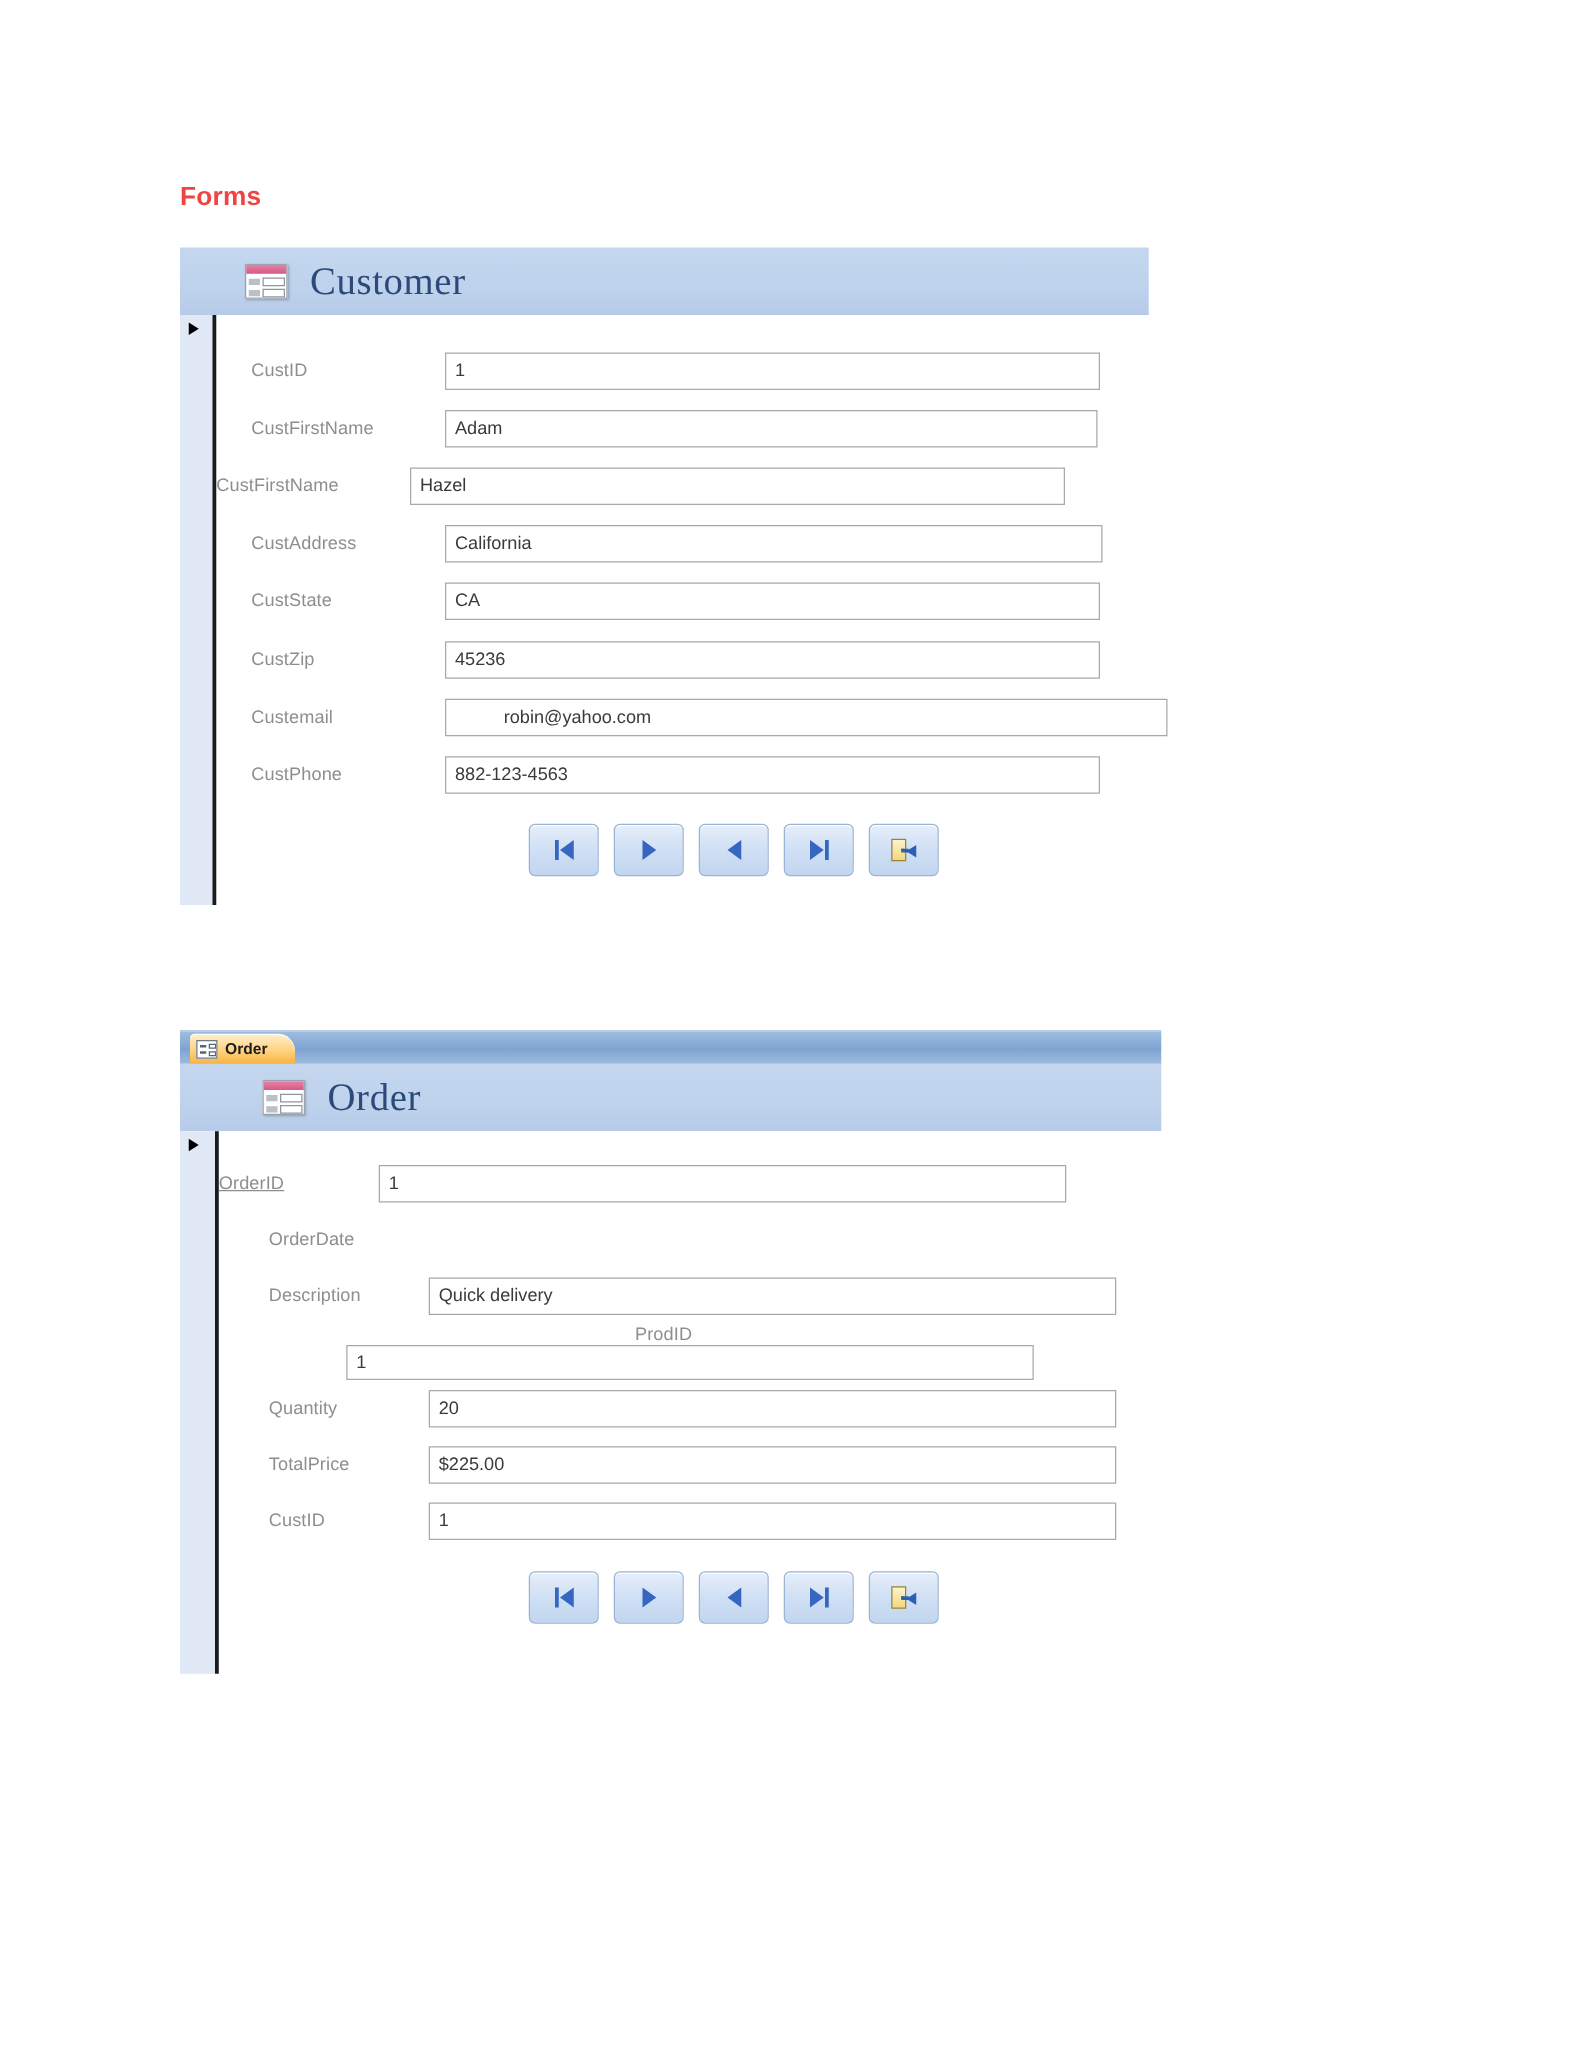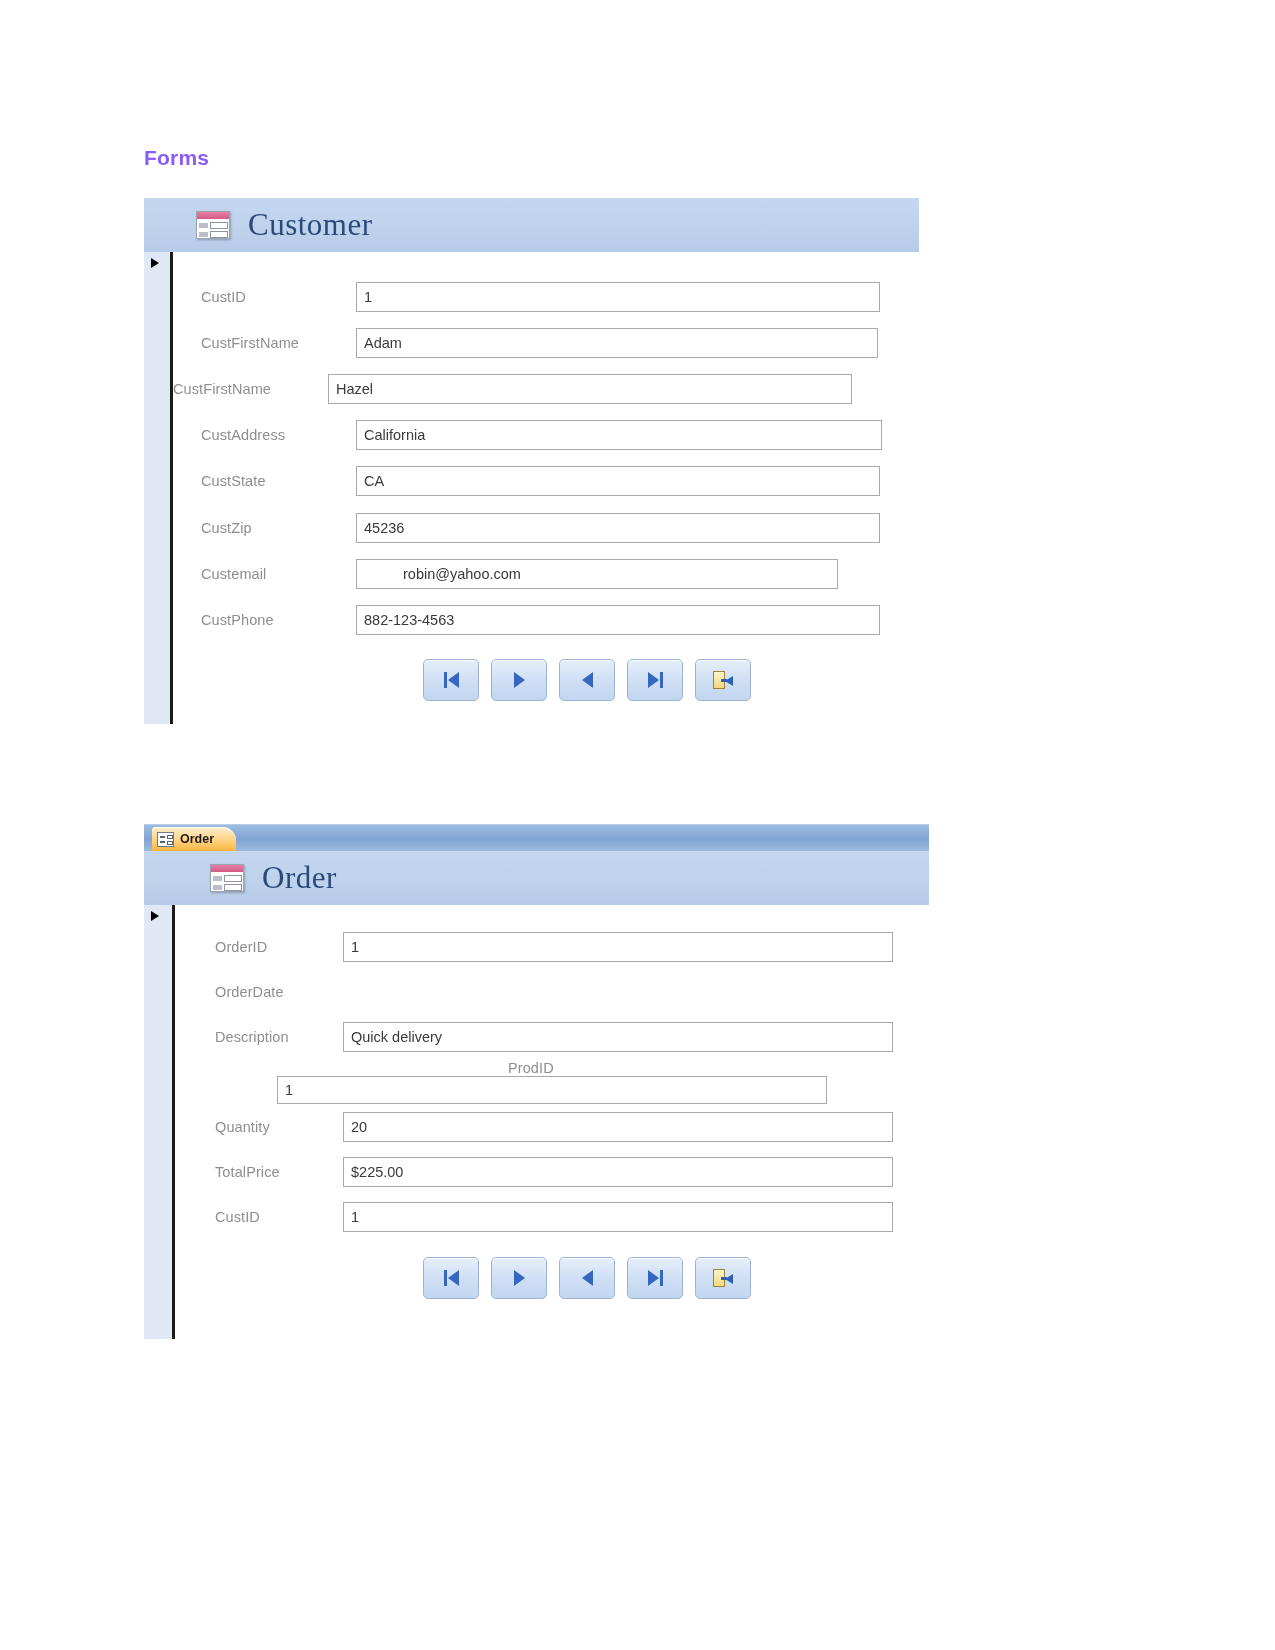--- a/index.html
+++ b/index.html
@@ -10,21 +10,21 @@
     position:relative;
     overflow:hidden;
   }
 
   
   .page-heading{
     position:absolute;
     left:144px; top:146px;
     font-size:21px;
     font-weight:bold;
-    color:#8b5cf6;
+    color:#ef4444;
     letter-spacing:.2px;
   }
 
   
   .form-window{position:absolute;}
 
   
   .tabstrip{
     height:26px;
     background:linear-gradient(#9ebde0,#7fa4d2 55%,#9dbbdd);
@@ -223,21 +223,21 @@
         <span class="field-input" style="width:524px;">CA</span>
       </div>
 
       <div class="field-row" style="height:45px;">
         <span class="field-label" style="width:155px;margin-left:28px;">CustZip</span>
         <span class="field-input" style="width:524px;">45236</span>
       </div>
 
       <div class="field-row" style="height:45px;">
         <span class="field-label" style="width:155px;margin-left:28px;">Custemail</span>
-        <span class="field-input" style="width:482px;padding-left:46px;">robin@yahoo.com</span>
+        <span class="field-input" style="width:578px;padding-left:46px;">robin@yahoo.com</span>
       </div>
 
       <div class="field-row" style="height:45px;">
         <span class="field-label" style="width:155px;margin-left:28px;">CustPhone</span>
         <span class="field-input" style="width:524px;">882-123-4563</span>
       </div>
 
       <div class="nav-row" style="margin-left:250px;margin-top:17px;">
         <div class="nav-btn">
           <span class="combo">
@@ -296,21 +296,21 @@
   </div>
 
   <div class="form-body" style="height:434px;">
     <div class="rec-selector" style="width:28px;">
       <span class="arrow"></span>
     </div>
 
     <div class="fields" style="padding-top:20px;">
 
       <div class="field-row" style="height:44px;">
-        <span class="field-label" style="width:128px;margin-left:40px;">OrderID</span>
+        <span class="field-label" style="width:128px;text-decoration:underline;">OrderID</span>
         <span class="field-input" style="width:550px;">1</span>
       </div>
 
       <div class="field-row" style="height:44px;">
         <span class="field-label" style="width:128px;margin-left:40px;">OrderDate</span>
       </div>
 
       <div class="field-row" style="height:44px;">
         <span class="field-label" style="width:128px;margin-left:40px;">Description</span>
         <span class="field-input" style="width:550px;">Quick delivery</span>

